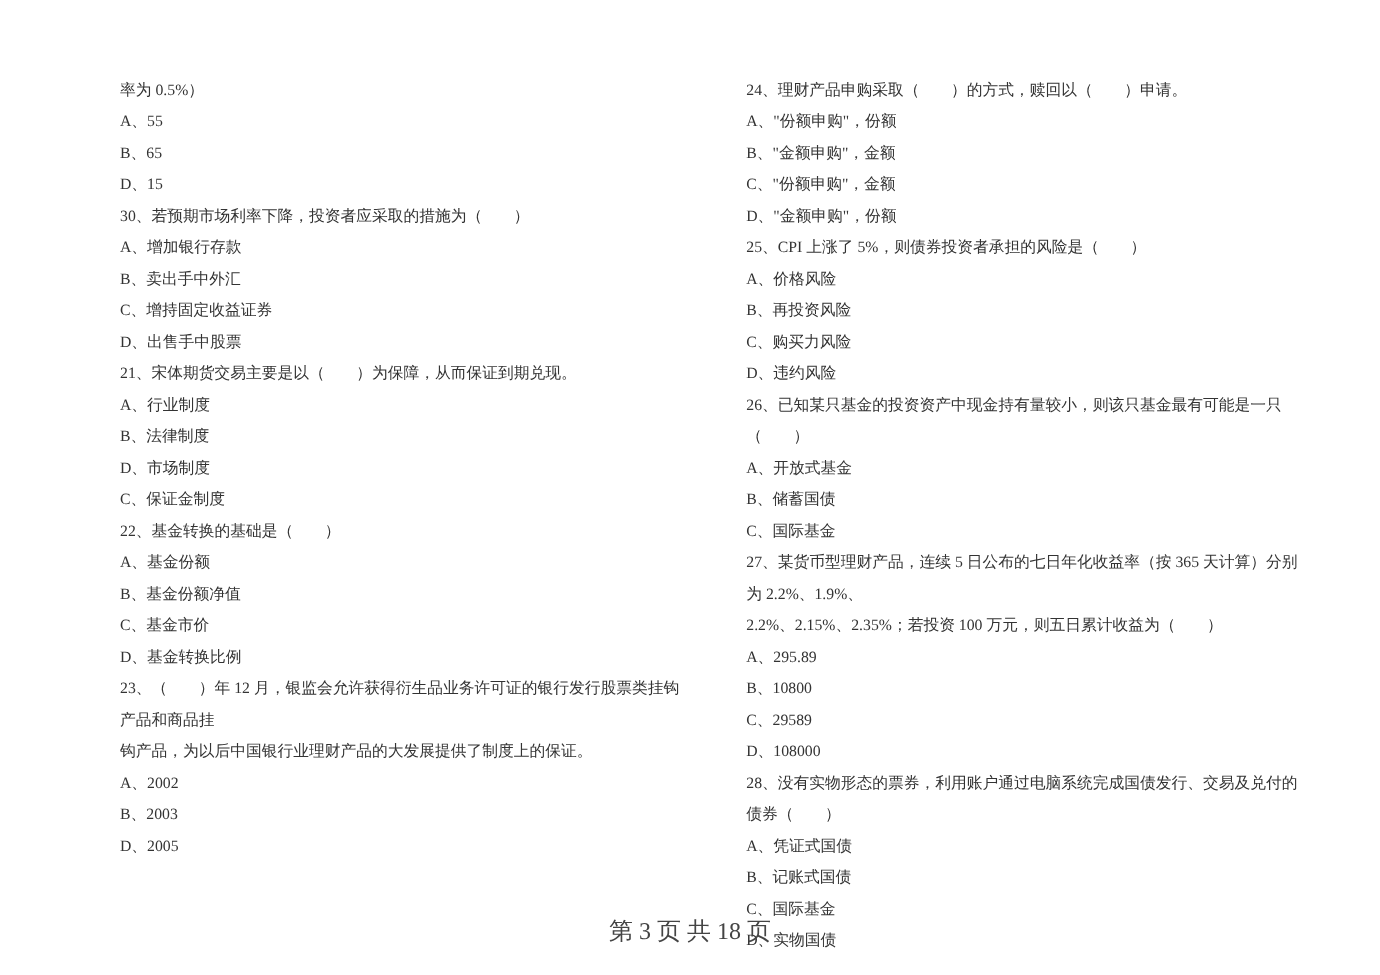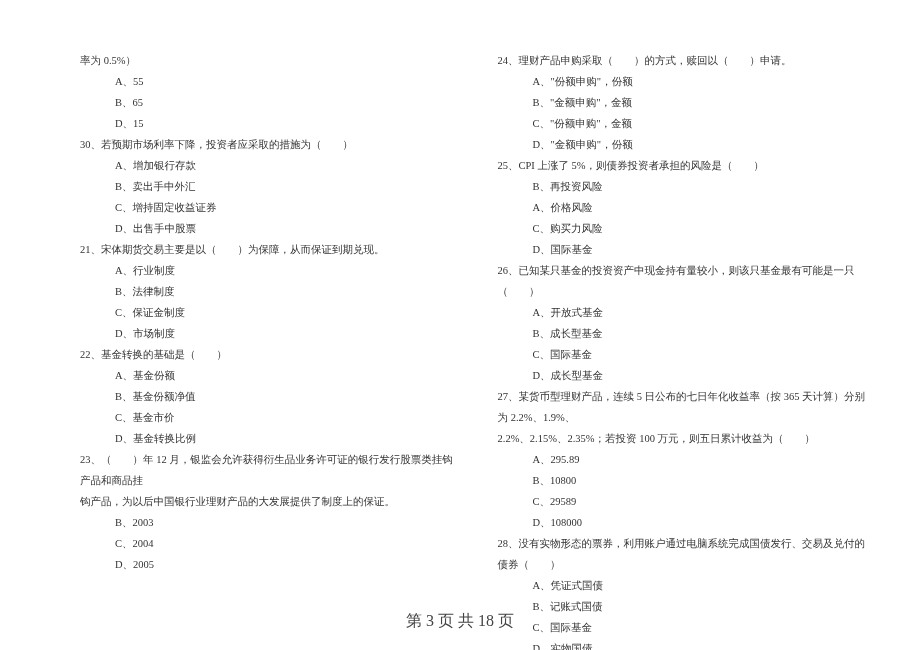--- a/index.html
+++ b/index.html
@@ -17,21 +17,21 @@
       display: flex;
       padding: 50px 45px 0 80px;
       gap: 40px;
     }
     .column {
       flex: 1;
       line-height: 2.0;
     }
     .frag { margin-left: 0; }
     .question { margin-left: 0; }
-    .option { margin-left: 35px; }
+    .option { }
     .footer {
       position: absolute;
       bottom: 18px;
       left: 0;
       right: 0;
       text-align: center;
       font-size: 16px;
       color: #444;
     }
   </style>
@@ -45,50 +45,49 @@
     <div class="option">B、65</div>
     <div class="option">D、15</div>
     <div class="question">30、若预期市场利率下降，投资者应采取的措施为（　　）</div>
     <div class="option">A、增加银行存款</div>
     <div class="option">B、卖出手中外汇</div>
     <div class="option">C、增持固定收益证券</div>
     <div class="option">D、出售手中股票</div>
     <div class="question">21、宋体期货交易主要是以（　　）为保障，从而保证到期兑现。</div>
     <div class="option">A、行业制度</div>
     <div class="option">B、法律制度</div>
+    <div class="option">D、市场制度</div>
     <div class="option">C、保证金制度</div>
-    <div class="option">D、市场制度</div>
     <div class="question">22、基金转换的基础是（　　）</div>
     <div class="option">A、基金份额</div>
     <div class="option">B、基金份额净值</div>
     <div class="option">C、基金市价</div>
     <div class="option">D、基金转换比例</div>
     <div class="question">23、（　　）年 12 月，银监会允许获得衍生品业务许可证的银行发行股票类挂钩产品和商品挂</div>
     <div class="question">钩产品，为以后中国银行业理财产品的大发展提供了制度上的保证。</div>
+    <div class="option">A、2002</div>
     <div class="option">B、2003</div>
-    <div class="option">C、2004</div>
     <div class="option">D、2005</div>
   </div>
 
   <div class="column">
     <div class="question">24、理财产品申购采取（　　）的方式，赎回以（　　）申请。</div>
     <div class="option">A、"份额申购"，份额</div>
     <div class="option">B、"金额申购"，金额</div>
     <div class="option">C、"份额申购"，金额</div>
     <div class="option">D、"金额申购"，份额</div>
     <div class="question">25、CPI 上涨了 5%，则债券投资者承担的风险是（　　）</div>
+    <div class="option">A、价格风险</div>
     <div class="option">B、再投资风险</div>
-    <div class="option">A、价格风险</div>
     <div class="option">C、购买力风险</div>
-    <div class="option">D、国际基金</div>
+    <div class="option">D、违约风险</div>
     <div class="question">26、已知某只基金的投资资产中现金持有量较小，则该只基金最有可能是一只（　　）</div>
     <div class="option">A、开放式基金</div>
-    <div class="option">B、成长型基金</div>
+    <div class="option">B、储蓄国债</div>
     <div class="option">C、国际基金</div>
-    <div class="option">D、成长型基金</div>
     <div class="question">27、某货币型理财产品，连续 5 日公布的七日年化收益率（按 365 天计算）分别为 2.2%、1.9%、</div>
     <div class="question">2.2%、2.15%、2.35%；若投资 100 万元，则五日累计收益为（　　）</div>
     <div class="option">A、295.89</div>
     <div class="option">B、10800</div>
     <div class="option">C、29589</div>
     <div class="option">D、108000</div>
     <div class="question">28、没有实物形态的票券，利用账户通过电脑系统完成国债发行、交易及兑付的债券（　　）</div>
     <div class="option">A、凭证式国债</div>
     <div class="option">B、记账式国债</div>
     <div class="option">C、国际基金</div>

